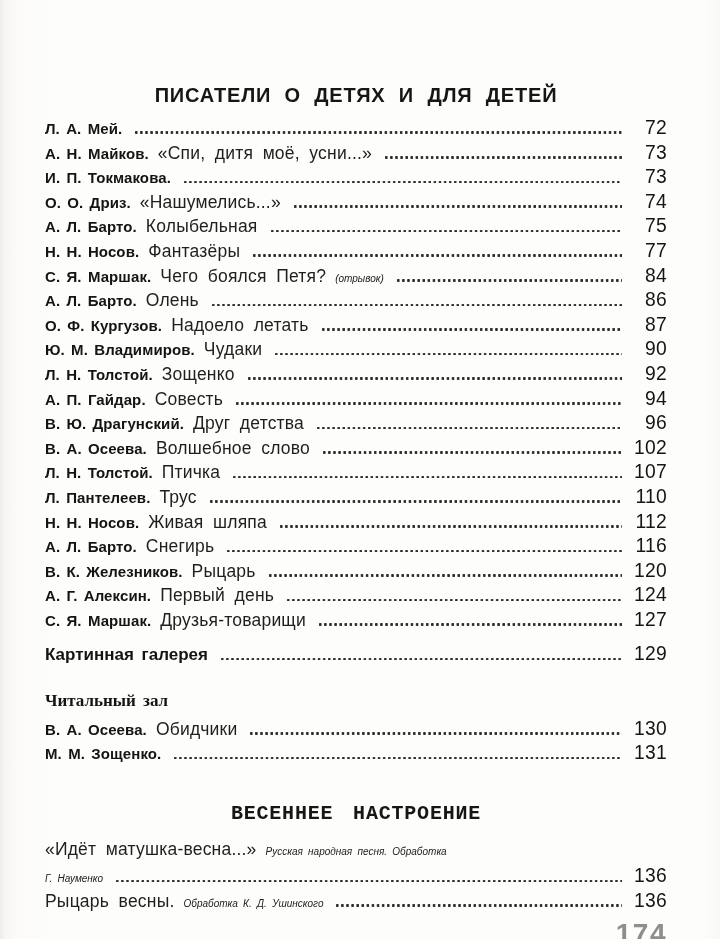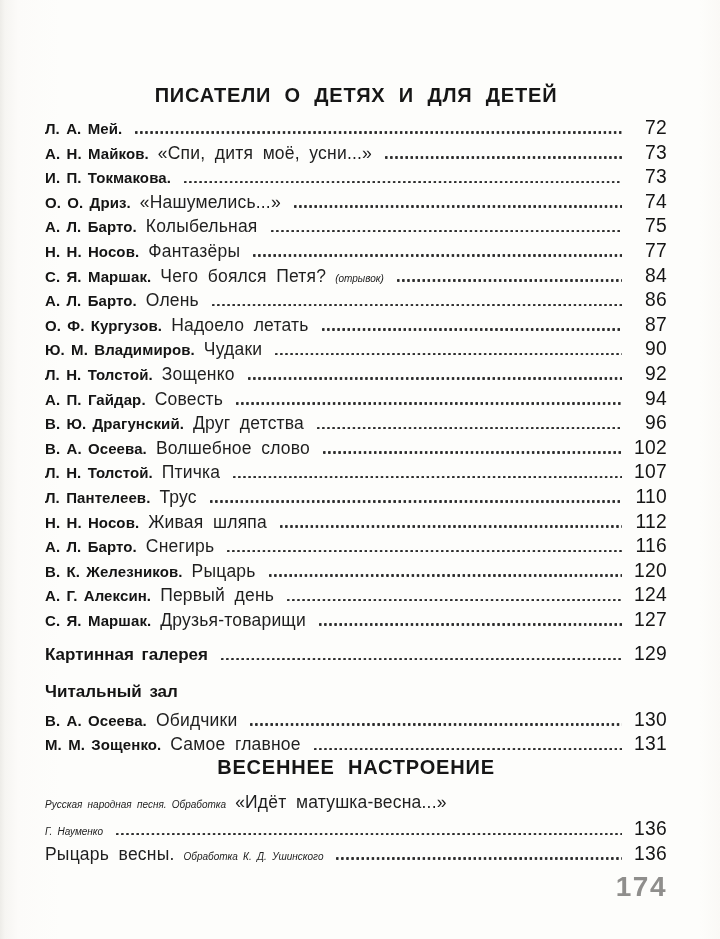--- a/index.html
+++ b/index.html
@@ -21,30 +21,30 @@
   .section-heading {
     text-align: center;
     font-size: 20px;
     font-weight: 700;
     letter-spacing: 0.8px;
     word-spacing: 7px;
     line-height: 22px;
     margin: 0;
     color: #161616;
   }
-  .section + .section .section-heading { margin-bottom: 14px; }
+  .section + .section .section-heading { margin-top: 38px; margin-bottom: 14px; font-family: Liberation Mono, monospace; }
   .toc { margin-top: 9px; }
   .row {
     display: flex;
     align-items: baseline;
     height: 24.6px;
     white-space: nowrap;
   }
   .row.space-sm { margin-top: 10px; justify-content: flex-end; }
-  .row.space-md { margin-top: 16px; }
+  .row.space-md { margin-top: 25px; font-family: Liberation Serif, serif; }
   .seg { margin-right: 9px; }
   .seg:last-child { margin-right: 0; }
   .seg-author {
     font-weight: 700;
     font-size: 15px;
     letter-spacing: 0.1px;
     word-spacing: 2px;
     color: #141414;
   }
   .seg-title {
@@ -236,32 +236,31 @@
             <span class="seg seg-bold">Читальный зал</span>
           </div>
           <div class="row">
             <span class="seg seg-author">В. А. Осеева.</span>
             <span class="seg seg-title">Обидчики</span>
             <span class="dots"></span>
             <span class="pagenum">130</span>
           </div>
           <div class="row">
             <span class="seg seg-author">М. М. Зощенко.</span>
-            <span class="seg seg-title">Самое главное</span>
             <span class="dots"></span>
             <span class="pagenum">131</span>
           </div>
         </div>
       </div>
       <div class="section">
         <div class="section-heading">ВЕСЕННЕЕ НАСТРОЕНИЕ</div>
         <div class="toc">
           <div class="row">
+            <span class="seg seg-title">«Идёт матушка-весна...»</span>
             <span class="seg seg-note">Русская народная песня. Обработка</span>
-            <span class="seg seg-title">«Идёт матушка-весна...»</span>
           </div>
           <div class="row">
             <span class="seg seg-note">Г. Науменко</span>
             <span class="dots"></span>
             <span class="pagenum">136</span>
           </div>
           <div class="row">
             <span class="seg seg-title">Рыцарь весны.</span>
             <span class="seg seg-note">Обработка К. Д. Ушинского</span>
             <span class="dots"></span>

